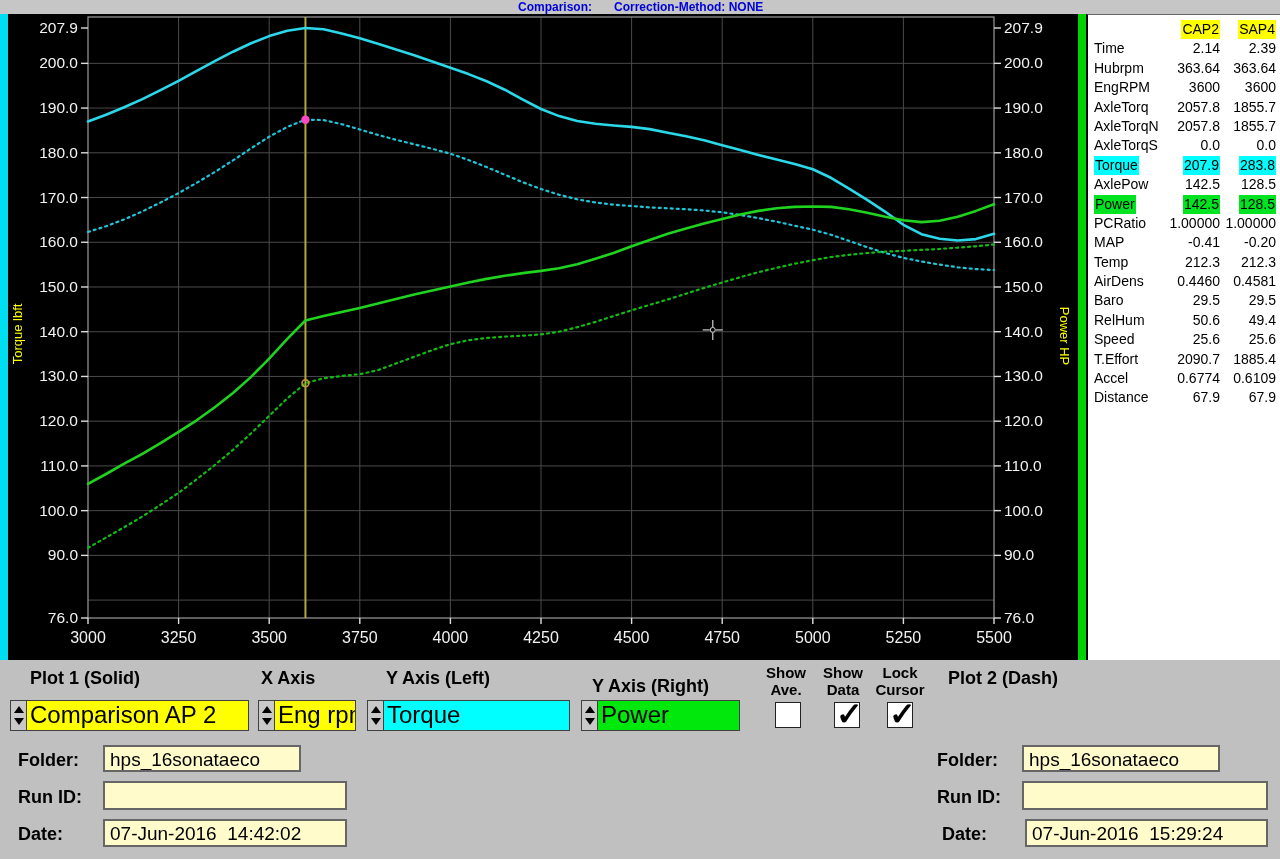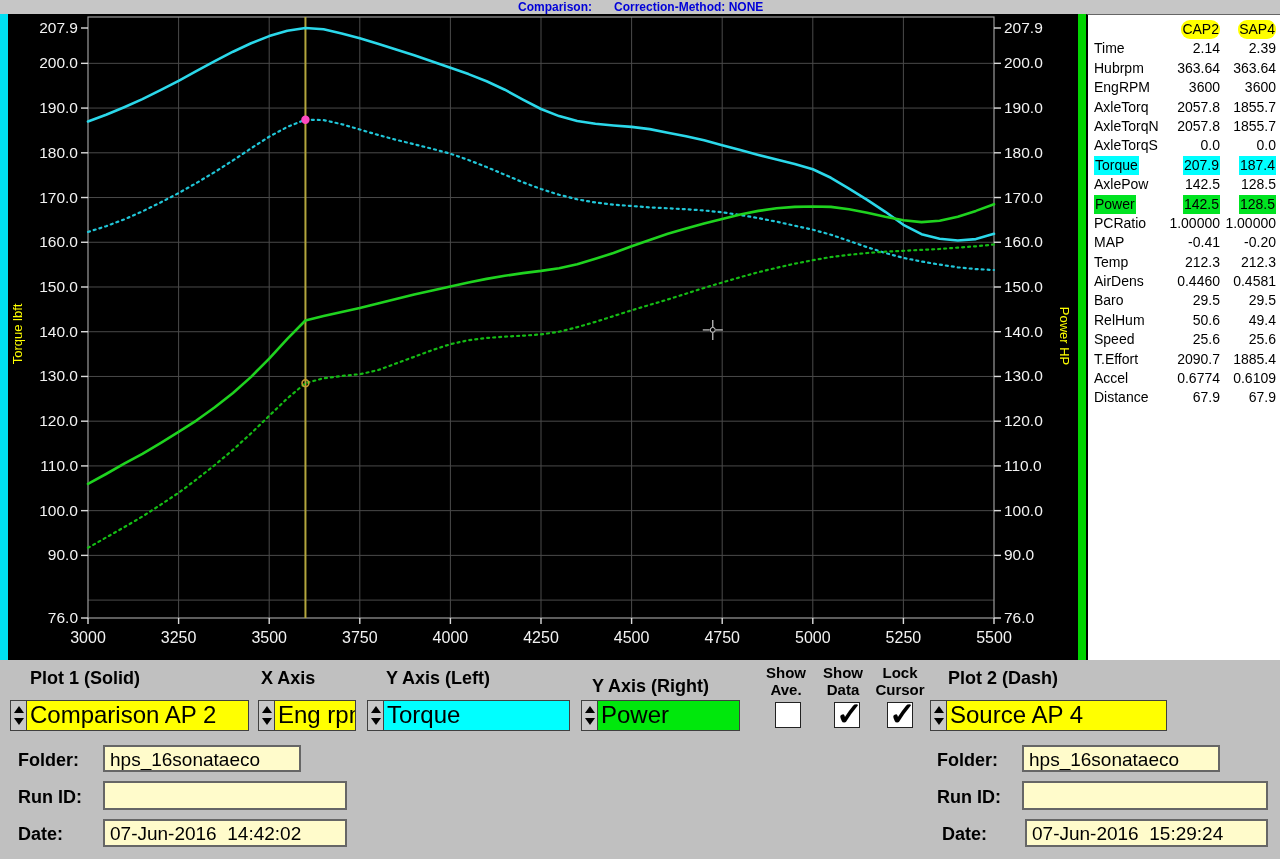--- a/index.html
+++ b/index.html
@@ -10,21 +10,21 @@
   .stripe-cyan{position:absolute;left:0;top:0;width:8px;height:646px;background:#00dff2;}
   .stripe-green{position:absolute;left:1078px;top:0;width:8px;height:646px;background:#00d400;}
   #chart-svg{position:absolute;left:0;top:0;}
   #chart-svg text{font-family:"Liberation Sans",sans-serif;}
   .data-panel{position:absolute;left:1086px;top:14px;width:194px;height:646px;background:#ffffff;border-left:2px solid #000;border-top:1px solid #666;box-sizing:border-box;}
   .dtable{padding:5px 4px 0 6px;font-size:14px;color:#000;}
   .trow{display:grid;grid-template-columns:72px 54px 56px;height:19.4px;line-height:19.4px;}
   .tcell{white-space:nowrap;}
   .tcell.num{text-align:right;}
   .chip{display:inline-block;padding:0 1px;}
-  .chip.y{background:#ffff00;border-radius:9px;}
+  .chip.y{background:#ffff00;}
   .chip.c{background:#00ffff;}
   .chip.g{background:#00e321;}
   .controls{position:absolute;left:0;top:660px;width:1152px;height:199px;background:#c0c0c0;}
   .ctl-label{position:absolute;font-weight:bold;font-size:18px;color:#000;white-space:nowrap;}
   .combo{position:absolute;height:31px;display:flex;}
   .spinner{width:17px;height:31px;background:#c8c8c8;border:1px solid #404040;box-sizing:border-box;display:flex;flex-direction:column;align-items:center;justify-content:space-evenly;}
   .tri-up{width:0;height:0;border-left:5px solid transparent;border-right:5px solid transparent;border-bottom:7px solid #000;}
   .tri-down{width:0;height:0;border-left:5px solid transparent;border-right:5px solid transparent;border-top:7px solid #000;}
   .combo-field{height:31px;border:1px solid #404040;border-left:none;box-sizing:border-box;font-size:24px;line-height:28px;padding-left:3px;overflow:hidden;white-space:nowrap;color:#000;}
   .bg-yellow{background:#ffff00;}
@@ -202,21 +202,21 @@
           <div class="tcell num"><span>1855.7</span></div>
         </div>
         <div class="trow">
           <div class="tcell lab"><span>AxleTorqS</span></div>
           <div class="tcell num"><span>0.0</span></div>
           <div class="tcell num"><span>0.0</span></div>
         </div>
         <div class="trow">
           <div class="tcell lab"><span class="chip c">Torque</span></div>
           <div class="tcell num"><span class="chip c">207.9</span></div>
-          <div class="tcell num"><span class="chip c">187.4</span></div>
+          <div class="tcell num"><span class="chip c">283.8</span></div>
         </div>
         <div class="trow">
           <div class="tcell lab"><span>AxlePow</span></div>
           <div class="tcell num"><span>142.5</span></div>
           <div class="tcell num"><span>128.5</span></div>
         </div>
         <div class="trow">
           <div class="tcell lab"><span class="chip g">Power</span></div>
           <div class="tcell num"><span class="chip g">142.5</span></div>
           <div class="tcell num"><span class="chip g">128.5</span></div>
@@ -324,27 +324,20 @@
     </div>
     <div class="cb checked" style="left:834px;top:42px;"></div>
 
     <div class="cb-label" style="left:868px;top:4px;width:64px;">
       <div>Lock</div>
       <div>Cursor</div>
     </div>
     <div class="cb checked" style="left:887px;top:42px;"></div>
 
     <div class="ctl-label" style="left:948px;top:8px;">Plot 2 (Dash)</div>
-    <div class="combo" style="left:930px;top:40px;">
-      <div class="spinner">
-          <div class="tri-up"></div>
-          <div class="tri-down"></div>
-        </div>
-      <div class="combo-field bg-yellow" style="width:220px;">Source AP 4</div>
-    </div>
 
     <div class="field-label" style="left:18px;top:90px;">Folder:</div>
     <div class="input" style="left:103px;top:85px;width:198px;height:27px;">hps_16sonataeco</div>
     <div class="field-label" style="left:18px;top:127px;">Run ID:</div>
     <div class="input" style="left:103px;top:121px;width:244px;height:29px;"></div>
     <div class="field-label" style="left:18px;top:164px;">Date:</div>
     <div class="input" style="left:103px;top:159px;width:244px;height:28px;">07-Jun-2016  14:42:02</div>
 
 
     <div class="field-label" style="left:937px;top:90px;">Folder:</div>

